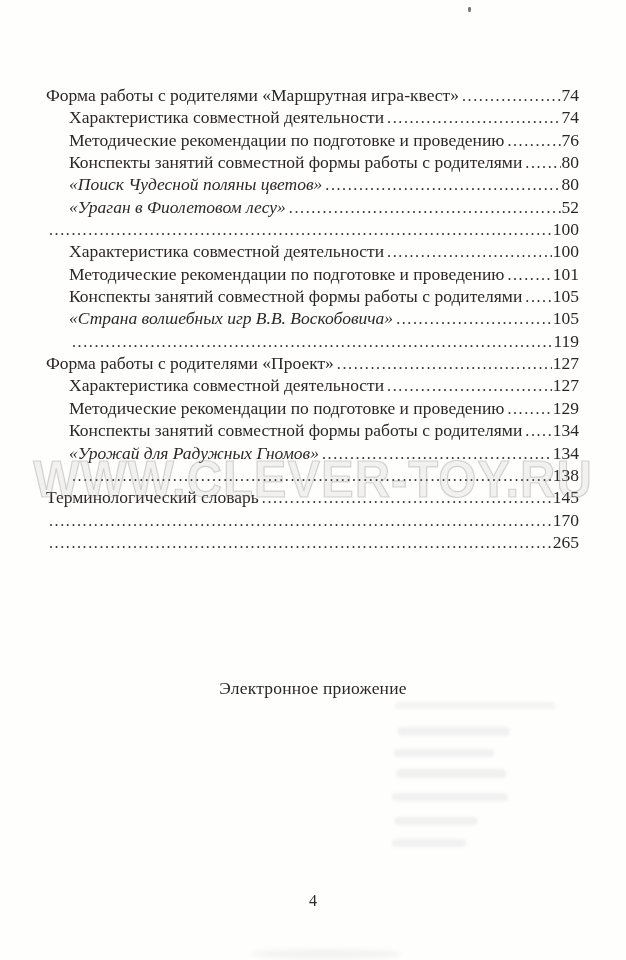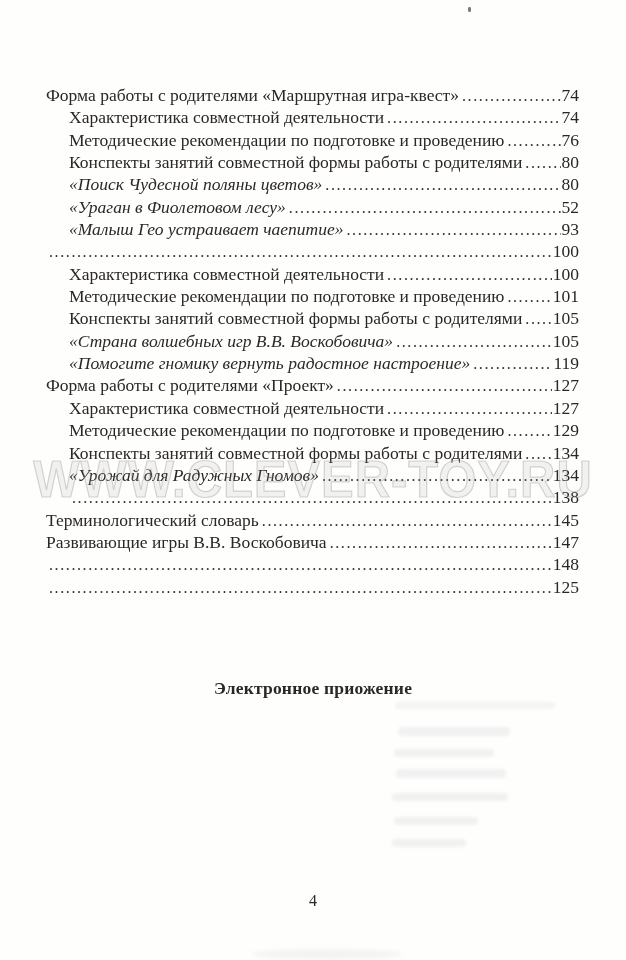--- a/index.html
+++ b/index.html
@@ -49,21 +49,21 @@
   }
   .toc-page { flex: 0 0 auto; }
   
   .appendix-heading {
     position: absolute;
     top: 678px;
     left: 0;
     width: 100%;
     text-align: center;
     font-size: 17.5px;
-    font-weight: bold;
+    font-weight: normal;
     letter-spacing: 0.2px;
   }
   
   .watermark {
     position: absolute;
     top: 450px;
     left: 18px;
     right: 18px;
     text-align: center;
     font-family: "Liberation Sans", "DejaVu Sans", sans-serif;
@@ -158,25 +158,20 @@
       <div class="toc-row level-1 italic">
         <span class="toc-title">«Поиск Чудесной поляны цветов»</span>
         <span class="leader"></span>
         <span class="toc-page">80</span>
       </div>
       <div class="toc-row level-1 italic">
         <span class="toc-title">«Ураган в Фиолетовом лесу»</span>
         <span class="leader"></span>
         <span class="toc-page">52</span>
       </div>
-      <div class="toc-row level-1 italic">
-        <span class="toc-title">«Малыш Гео устраивает чаепитие»</span>
-        <span class="leader"></span>
-        <span class="toc-page">93</span>
-      </div>
       <div class="toc-row level-0">
         <span class="leader"></span>
         <span class="toc-page">100</span>
       </div>
       <div class="toc-row level-1">
         <span class="toc-title">Характеристика совместной деятельности</span>
         <span class="leader"></span>
         <span class="toc-page">100</span>
       </div>
       <div class="toc-row level-1">
@@ -188,21 +183,20 @@
         <span class="toc-title">Конспекты занятий совместной формы работы с родителями</span>
         <span class="leader"></span>
         <span class="toc-page">105</span>
       </div>
       <div class="toc-row level-1 italic">
         <span class="toc-title">«Страна волшебных игр В.В. Воскобовича»</span>
         <span class="leader"></span>
         <span class="toc-page">105</span>
       </div>
       <div class="toc-row level-1 italic">
-        <span class="toc-title">«Помогите гномику вернуть радостное настроение»</span>
         <span class="leader"></span>
         <span class="toc-page">119</span>
       </div>
       <div class="toc-row level-0">
         <span class="toc-title">Форма работы с родителями «Проект»</span>
         <span class="leader"></span>
         <span class="toc-page">127</span>
       </div>
       <div class="toc-row level-1">
         <span class="toc-title">Характеристика совместной деятельности</span>
@@ -227,31 +221,26 @@
       <div class="toc-row level-1 italic">
         <span class="leader"></span>
         <span class="toc-page">138</span>
       </div>
       <div class="toc-row level-0">
         <span class="toc-title">Терминологический словарь</span>
         <span class="leader"></span>
         <span class="toc-page">145</span>
       </div>
       <div class="toc-row level-0">
-        <span class="toc-title">Развивающие игры В.В. Воскобовича</span>
-        <span class="leader"></span>
-        <span class="toc-page">147</span>
-      </div>
-      <div class="toc-row level-0">
-        <span class="leader"></span>
-        <span class="toc-page">148</span>
-      </div>
-      <div class="toc-row level-0">
-        <span class="leader"></span>
-        <span class="toc-page">125</span>
+        <span class="leader"></span>
+        <span class="toc-page">170</span>
+      </div>
+      <div class="toc-row level-0">
+        <span class="leader"></span>
+        <span class="toc-page">265</span>
       </div>
     </div>
 
   <div class="watermark">WWW.CLEVER-TOY.RU</div>
 
   <div class="appendix-heading">Электронное приожение</div>
 
   <div class="bleed">
     <div class="bleed-bar"></div>
     <div class="bleed-bar"></div>

